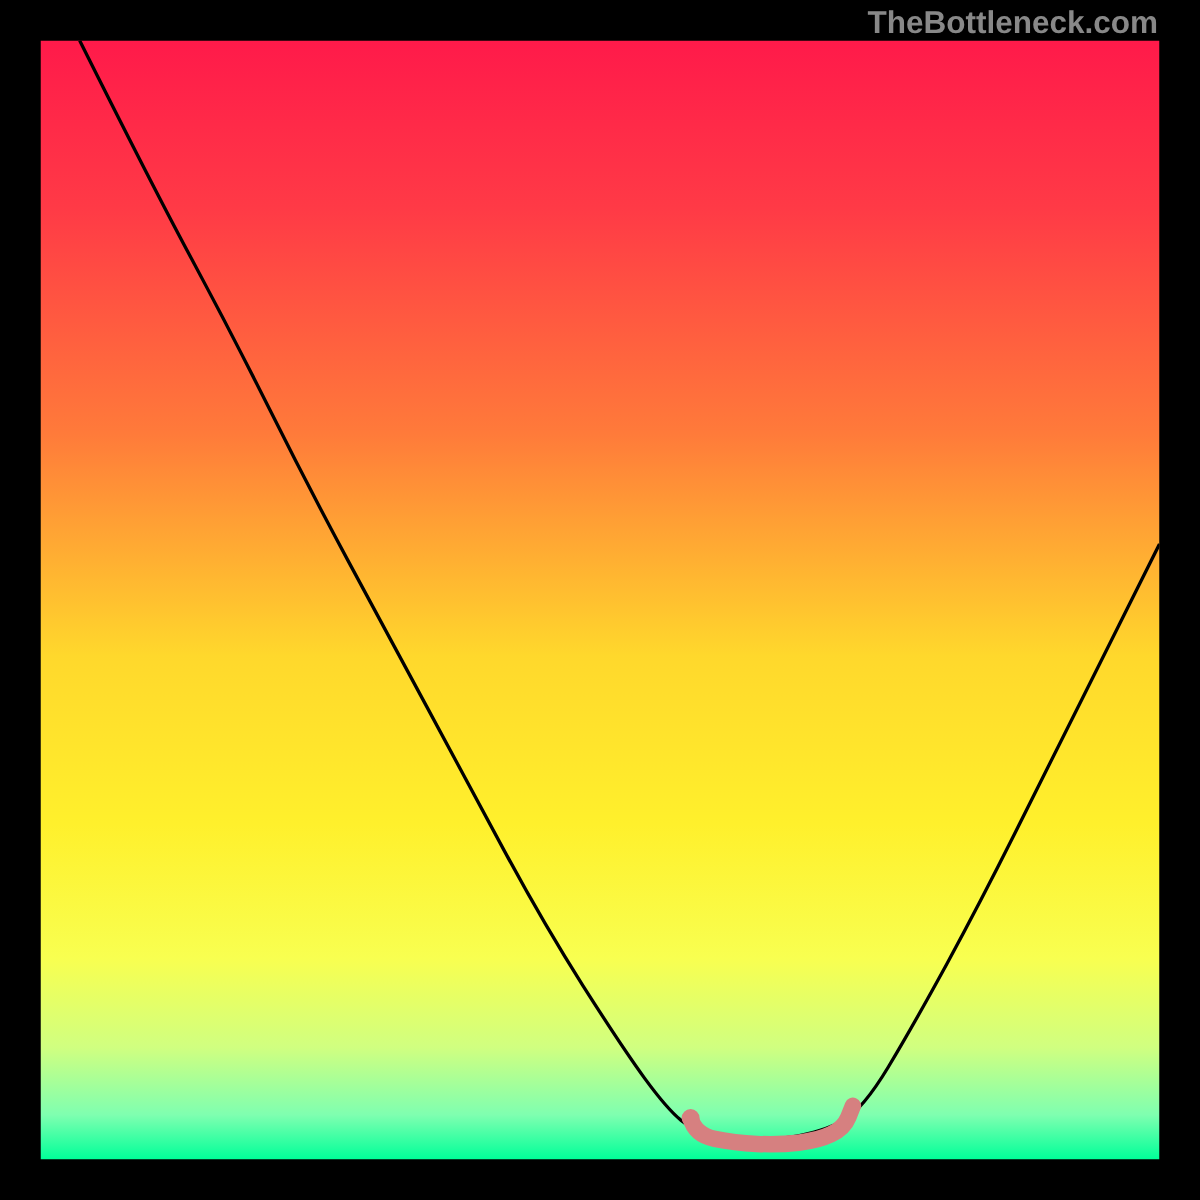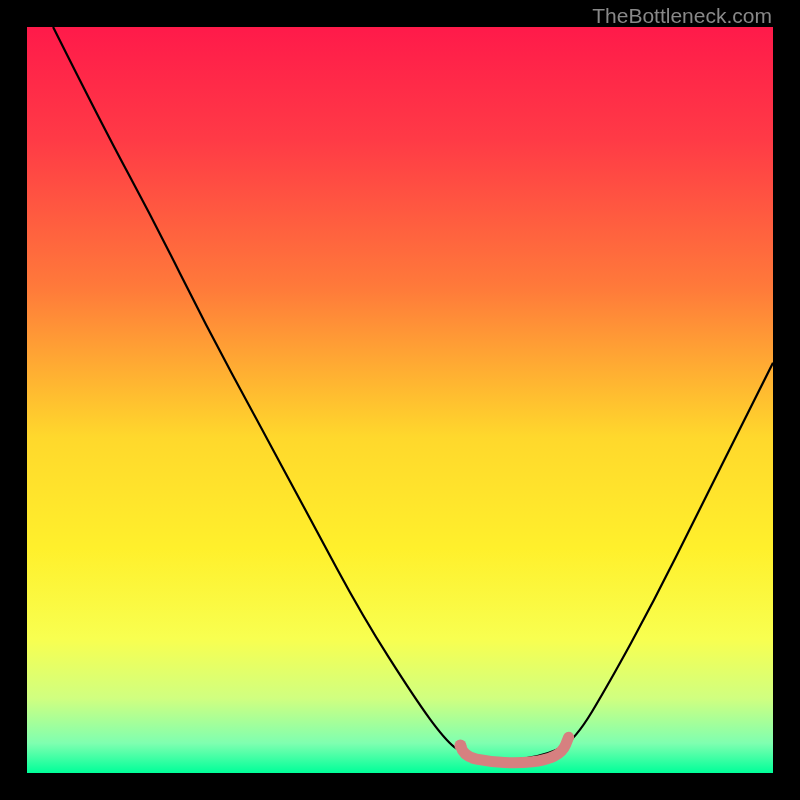--- a/index.html
+++ b/index.html
@@ -17,21 +17,21 @@
     top: 27px;
     width: 746px;
     height: 746px;
   }
   .watermark {
     position: absolute;
     top: 4px;
     right: 28px;
     color: #888;
     font-size: 21px;
-    font-weight: normal;
+    font-weight: bold;
   }
   svg {
     display: block;
   }
 </style>
 </head>
 <body>
 
 <div class="watermark">TheBottleneck.com</div>
 

